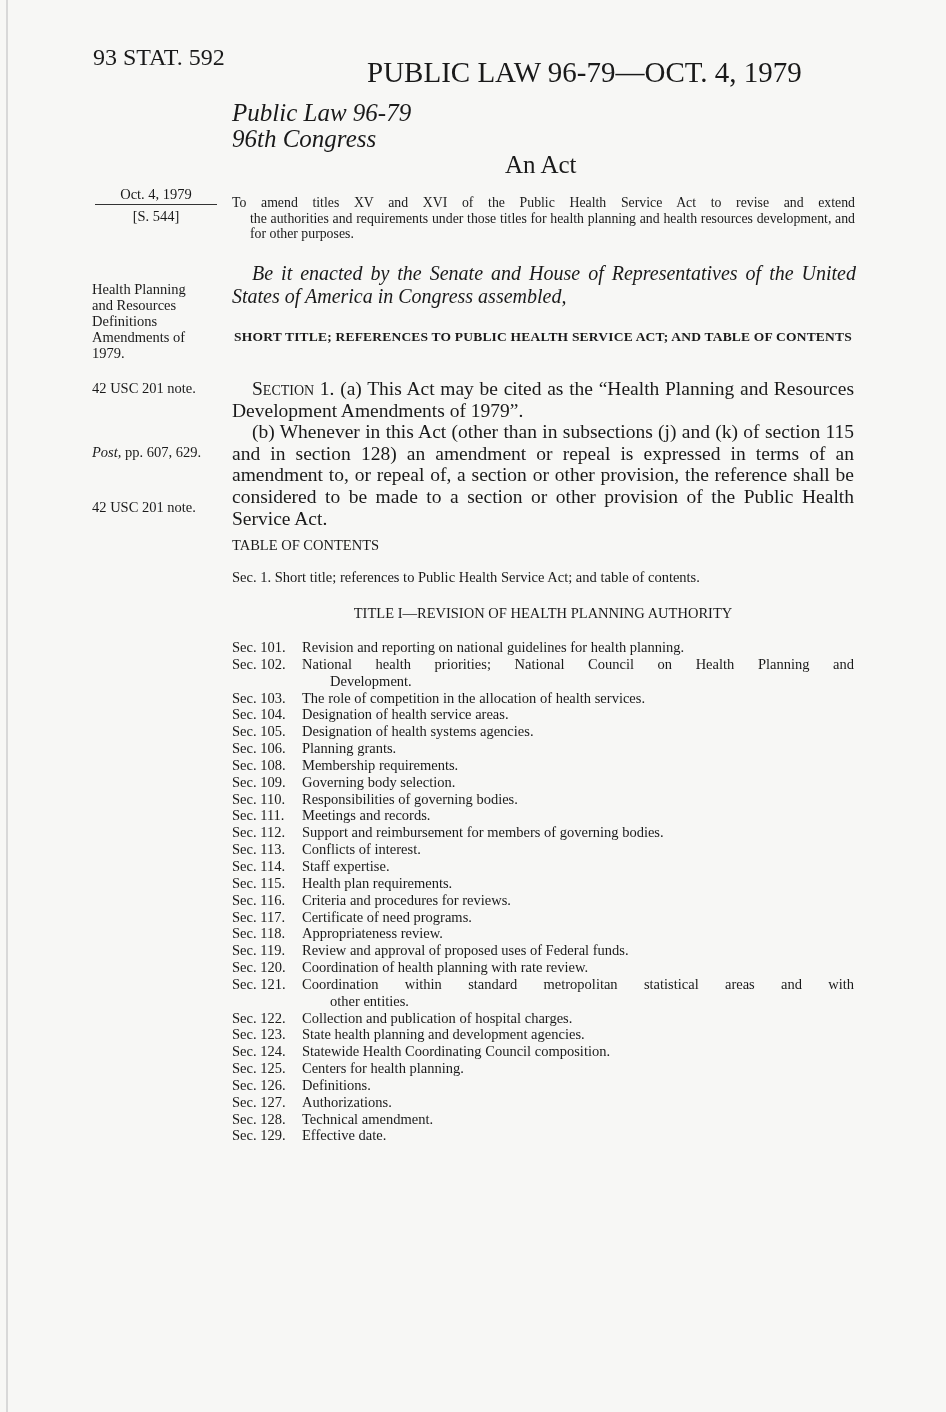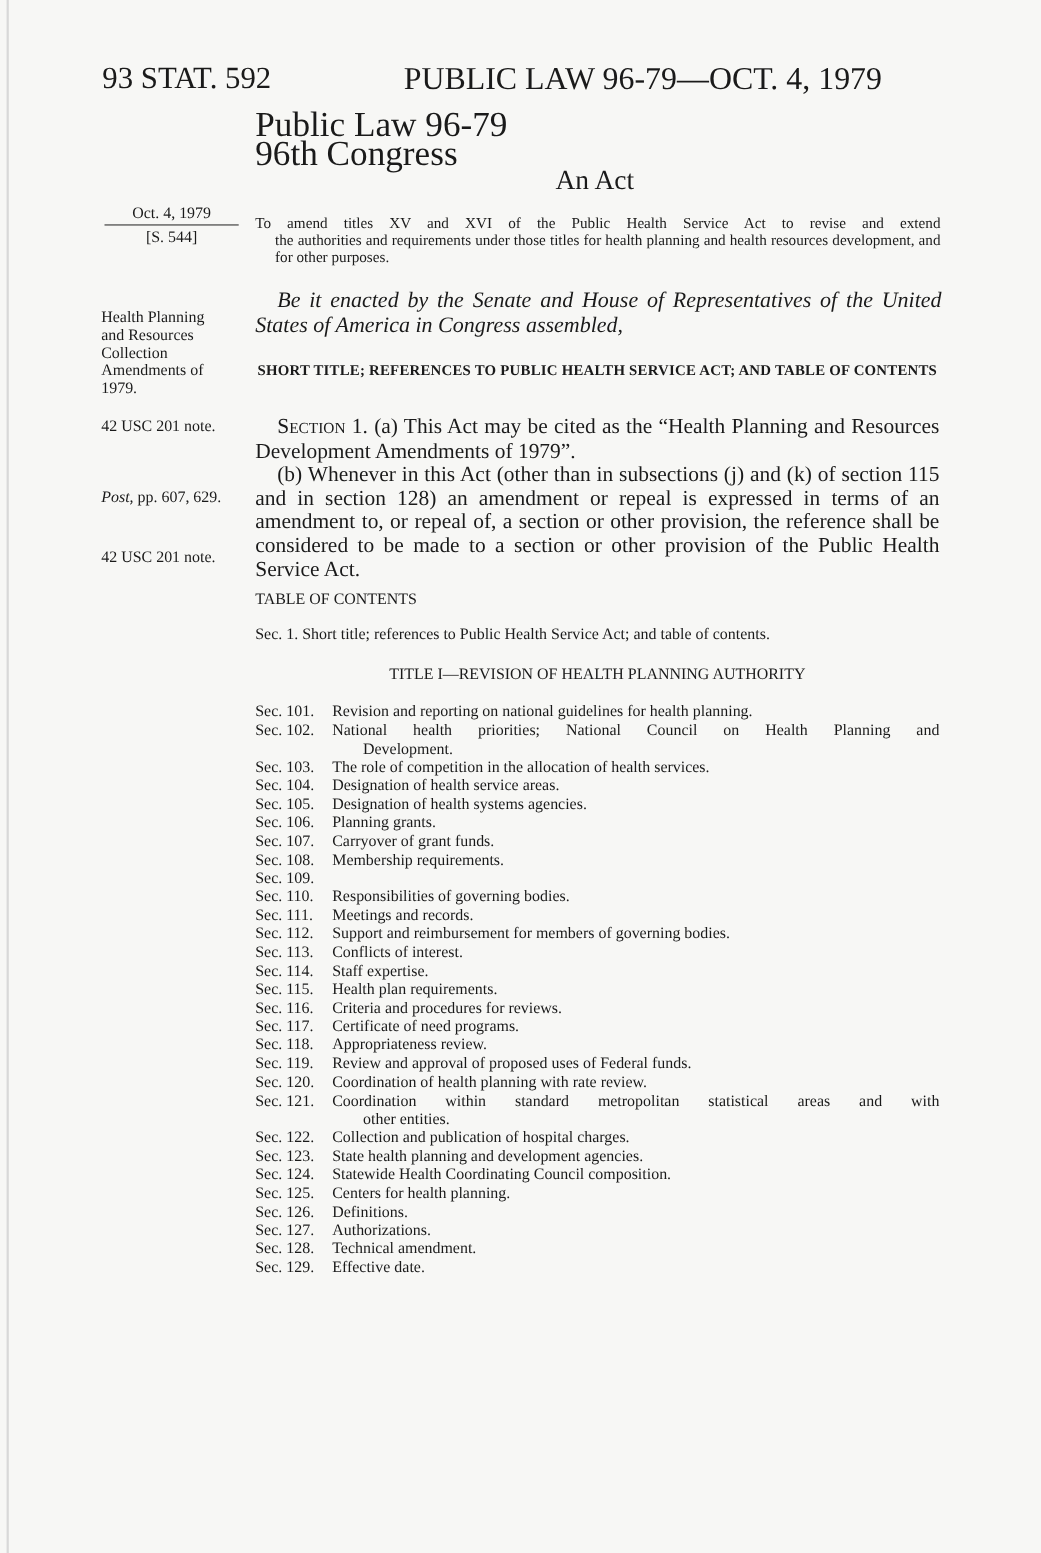--- a/index.html
+++ b/index.html
@@ -8,23 +8,23 @@
     background: #f7f7f5;
     position: relative;
     overflow: hidden;
     font-family: "Liberation Serif", "DejaVu Serif", serif;
     color: #1a1a1a;
   }
   .left-edge {
     position: absolute; left: 6px; top: 0; bottom: 0; width: 2px; background: #d8d8d8;
   }
   .abs { position: absolute; white-space: nowrap; }
-  .running-left { left: 93px; top: 56px; font-size: 28px; }
+  .running-left { left: 93px; top: 44px; font-size: 24px; }
   .running-center { left: 367px; top: 56px; font-size: 29px; }
-  .law-id { left: 232px; top: 100px; font-size: 32px; line-height: 26px; }
+  .law-id { left: 232px; top: 100px; font-size: 25px; line-height: 26px; font-style: italic; }
   .act-title { left: 505px; top: 151px; font-size: 25px; }
 
   .margin { position: absolute; left: 92px; font-size: 14.5px; line-height: 16px; }
   .date-block { left: 95px; top: 186px; width: 122px; text-align: center; font-size: 14.5px; }
   .date-block .rule { border-top: 1px solid #333; margin: 2px 0 3px 0; }
 
   .purpose {
     position: absolute; left: 232px; top: 195px; width: 623px;
     font-size: 13.8px; line-height: 15.5px; text-align: justify;
   }
@@ -89,21 +89,21 @@
 </div>
 
 <div class="purpose">
   <div class="justify-line">To amend titles XV and XVI of the Public Health Service Act to revise and extend</div>
   <div style="padding-left:18px;">the authorities and requirements under those titles for health planning and health resources development, and for other purposes.</div>
 </div>
 
 <div class="margin" style="top:281px;">
   <div>Health Planning</div>
   <div>and Resources</div>
-  <div>Collection</div>
+  <div>Definitions</div>
   <div>Amendments of</div>
   <div>1979.</div>
 </div>
 
 <div class="enacting">Be it enacted by the Senate and House of Representatives of the United States of America in Congress assembled,</div>
 
 <div class="sec-heading">SHORT TITLE; REFERENCES TO PUBLIC HEALTH SERVICE ACT; AND TABLE OF CONTENTS</div>
 
 <div class="margin" style="top:380px;">42 USC 201 note.</div>
 <div class="margin" style="top:444px;"><i>Post,</i><span> pp. 607, 629.</span></div>
@@ -140,29 +140,26 @@
     </div>
   <div class="toc-row">
       <span class="toc-num">Sec. 105.</span>
       <span class="toc-text">Designation of health systems agencies.</span>
     </div>
   <div class="toc-row">
       <span class="toc-num">Sec. 106.</span>
       <span class="toc-text">Planning grants.</span>
     </div>
   <div class="toc-row">
-      <span class="toc-num">Sec. 107.</span>
-      <span class="toc-text">Carryover of grant funds.</span>
-    </div>
-  <div class="toc-row">
       <span class="toc-num">Sec. 108.</span>
       <span class="toc-text">Membership requirements.</span>
     </div>
   <div class="toc-row">
       <span class="toc-num">Sec. 109.</span>
+      <span class="toc-text">Governing body selection.</span>
     </div>
   <div class="toc-row">
       <span class="toc-num">Sec. 110.</span>
       <span class="toc-text">Responsibilities of governing bodies.</span>
     </div>
   <div class="toc-row">
       <span class="toc-num">Sec. 111.</span>
       <span class="toc-text">Meetings and records.</span>
     </div>
   <div class="toc-row">

